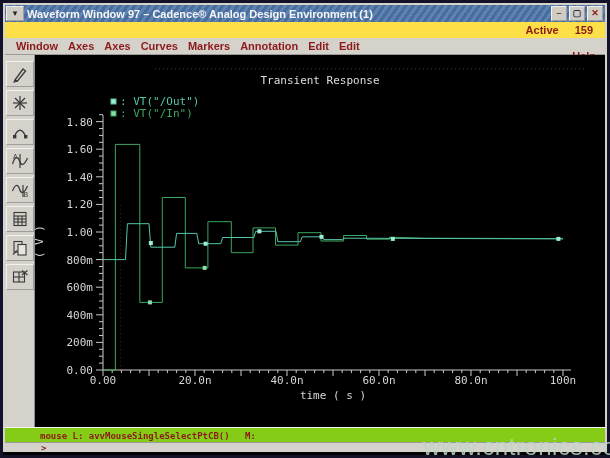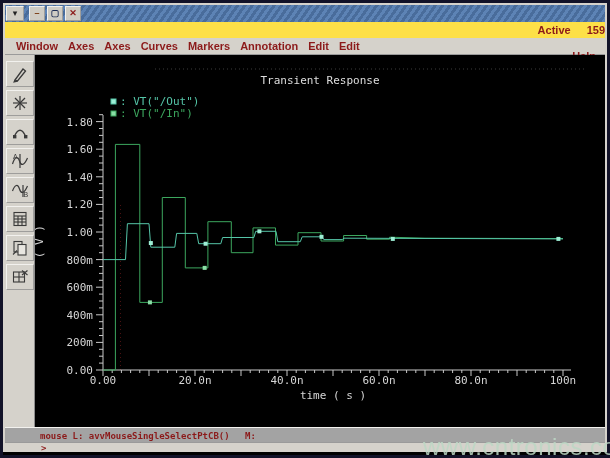--- a/index.html
+++ b/index.html
@@ -11,56 +11,57 @@
   .menu-btn{width:16px;height:13px;margin:0 3px 0 1px;background:#cfccc4;border:1px outset #f2f1ee;
     font-size:9px;line-height:12px;text-align:center;color:#222;cursor:default;}
   .title-text{flex:1;color:#f6f6f6;font-size:11px;font-weight:bold;white-space:nowrap;overflow:hidden;}
   .win-btns{display:flex;margin-right:2px;}
   .wbtn{width:14px;height:13px;margin-left:2px;background:#cfccc4;border:1px outset #f2f1ee;
     font-size:9px;font-weight:bold;line-height:12px;text-align:center;}
   .wbtn.min{color:#7a3a10}.wbtn.max{color:#1c2c55}.wbtn.close{color:#8c1a1a}
   
   .active-row{position:absolute;left:2px;top:19px;right:2px;height:16px;display:flex;justify-content:flex-end;
     align-items:center;background:#fde047;font-size:11px;font-weight:bold;color:#8c1a1a;}
-  .active-row .lbl{margin-right:16px}.active-row .cnt{}
+  .active-row .lbl{margin-right:16px}.active-row .cnt{margin-right:12px}
   
   .menubar{position:absolute;left:2px;top:35px;right:2px;height:16px;display:flex;align-items:center;
     background:#d5d2cb;border-bottom:1px solid #9a9a9a;font-size:11px;font-weight:bold;color:#8c1a1a;}
   .menubar .mi{padding:0 5px;cursor:default;}
   .menubar .mi:first-child{padding-left:11px;}
   .menubar .spacer{flex:1;}
   .menubar .help{padding-right:9px;margin-top:20px;}
   
   .main{position:absolute;left:2px;top:52px;right:2px;height:372px;display:flex;background:#000;}
   .toolbar{width:30px;background:#d5d2cb;border-right:1px solid #8d8d8d;display:flex;flex-direction:column;
     align-items:center;padding-top:6px;gap:3px;}
   .tbtn{width:26px;height:24px;background:#d5d2cb;border:1px outset #f2f1ee;display:flex;
     align-items:center;justify-content:center;}
   .tbtn svg{display:block}
   .plot{flex:1;position:relative;background:#000;}
   svg.chart text{font-family:"DejaVu Sans Mono",monospace;font-size:11px;}
   
-  .statusbar{position:absolute;left:2px;top:424px;right:2px;height:15px;background:#a3a3a3;
+  .statusbar{position:absolute;left:2px;top:424px;right:2px;height:15px;background:#84cc16;
     border-top:1px solid #f3f2ef;font-family:"DejaVu Sans Mono",monospace;font-size:9px;font-weight:bold;color:#8c1a1a;}
   .statusbar span{position:absolute;top:3px;white-space:nowrap;}
   .st-l{left:35px}.st-m{left:240px}.st-r{left:417px}
   .promptbar{position:absolute;left:2px;top:439px;right:2px;height:10px;background:#d5d2cb;
     border-top:1px solid #9a9a9a;font-family:"DejaVu Sans Mono",monospace;font-size:9px;font-weight:bold;color:#8c1a1a;}
   .promptbar span{position:absolute;left:36px;top:0;}
   .blackstrip{position:absolute;left:0;bottom:0;width:100%;height:3px;background:#000;}
   .watermark{position:absolute;left:420px;top:430px;font-size:24px;letter-spacing:.5px;
     color:rgba(188,215,196,.85);pointer-events:none;z-index:9;white-space:nowrap;}
 </style>
 </head>
 <body>
 
 <div class="frame">
 
   <div class="titlebar">
     <div class="menu-btn">▾</div>
+    <div class="title-text">Waveform Window 97 – Cadence® Analog Design Environment (1)</div>
     <div class="win-btns">
       <div class="wbtn min">–</div>
       <div class="wbtn max">▢</div>
       <div class="wbtn close">✕</div>
     </div>
   </div>
 
   <div class="active-row">
     <span class="lbl">Active</span>
     <span class="cnt">159</span>

